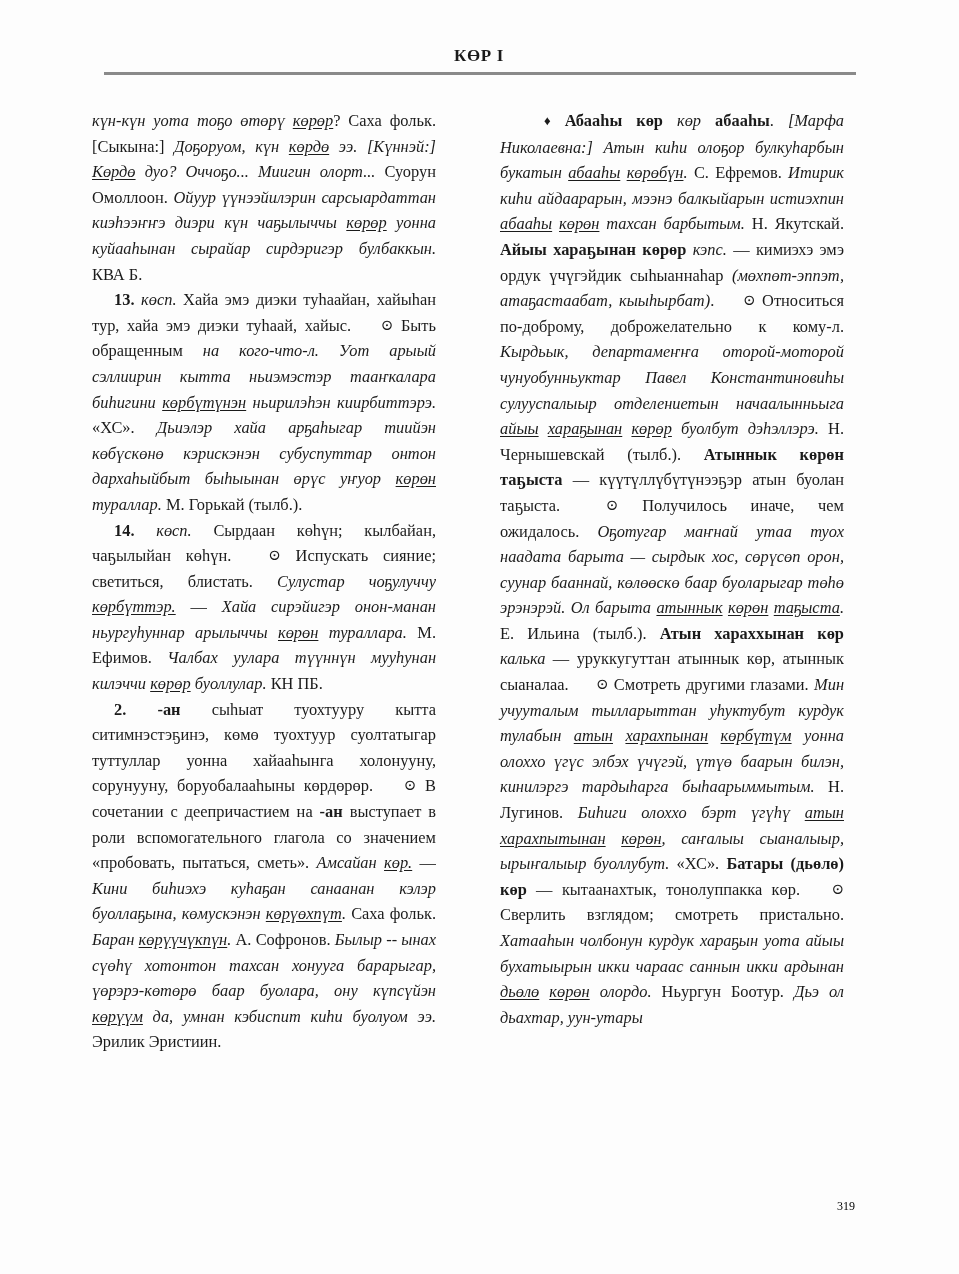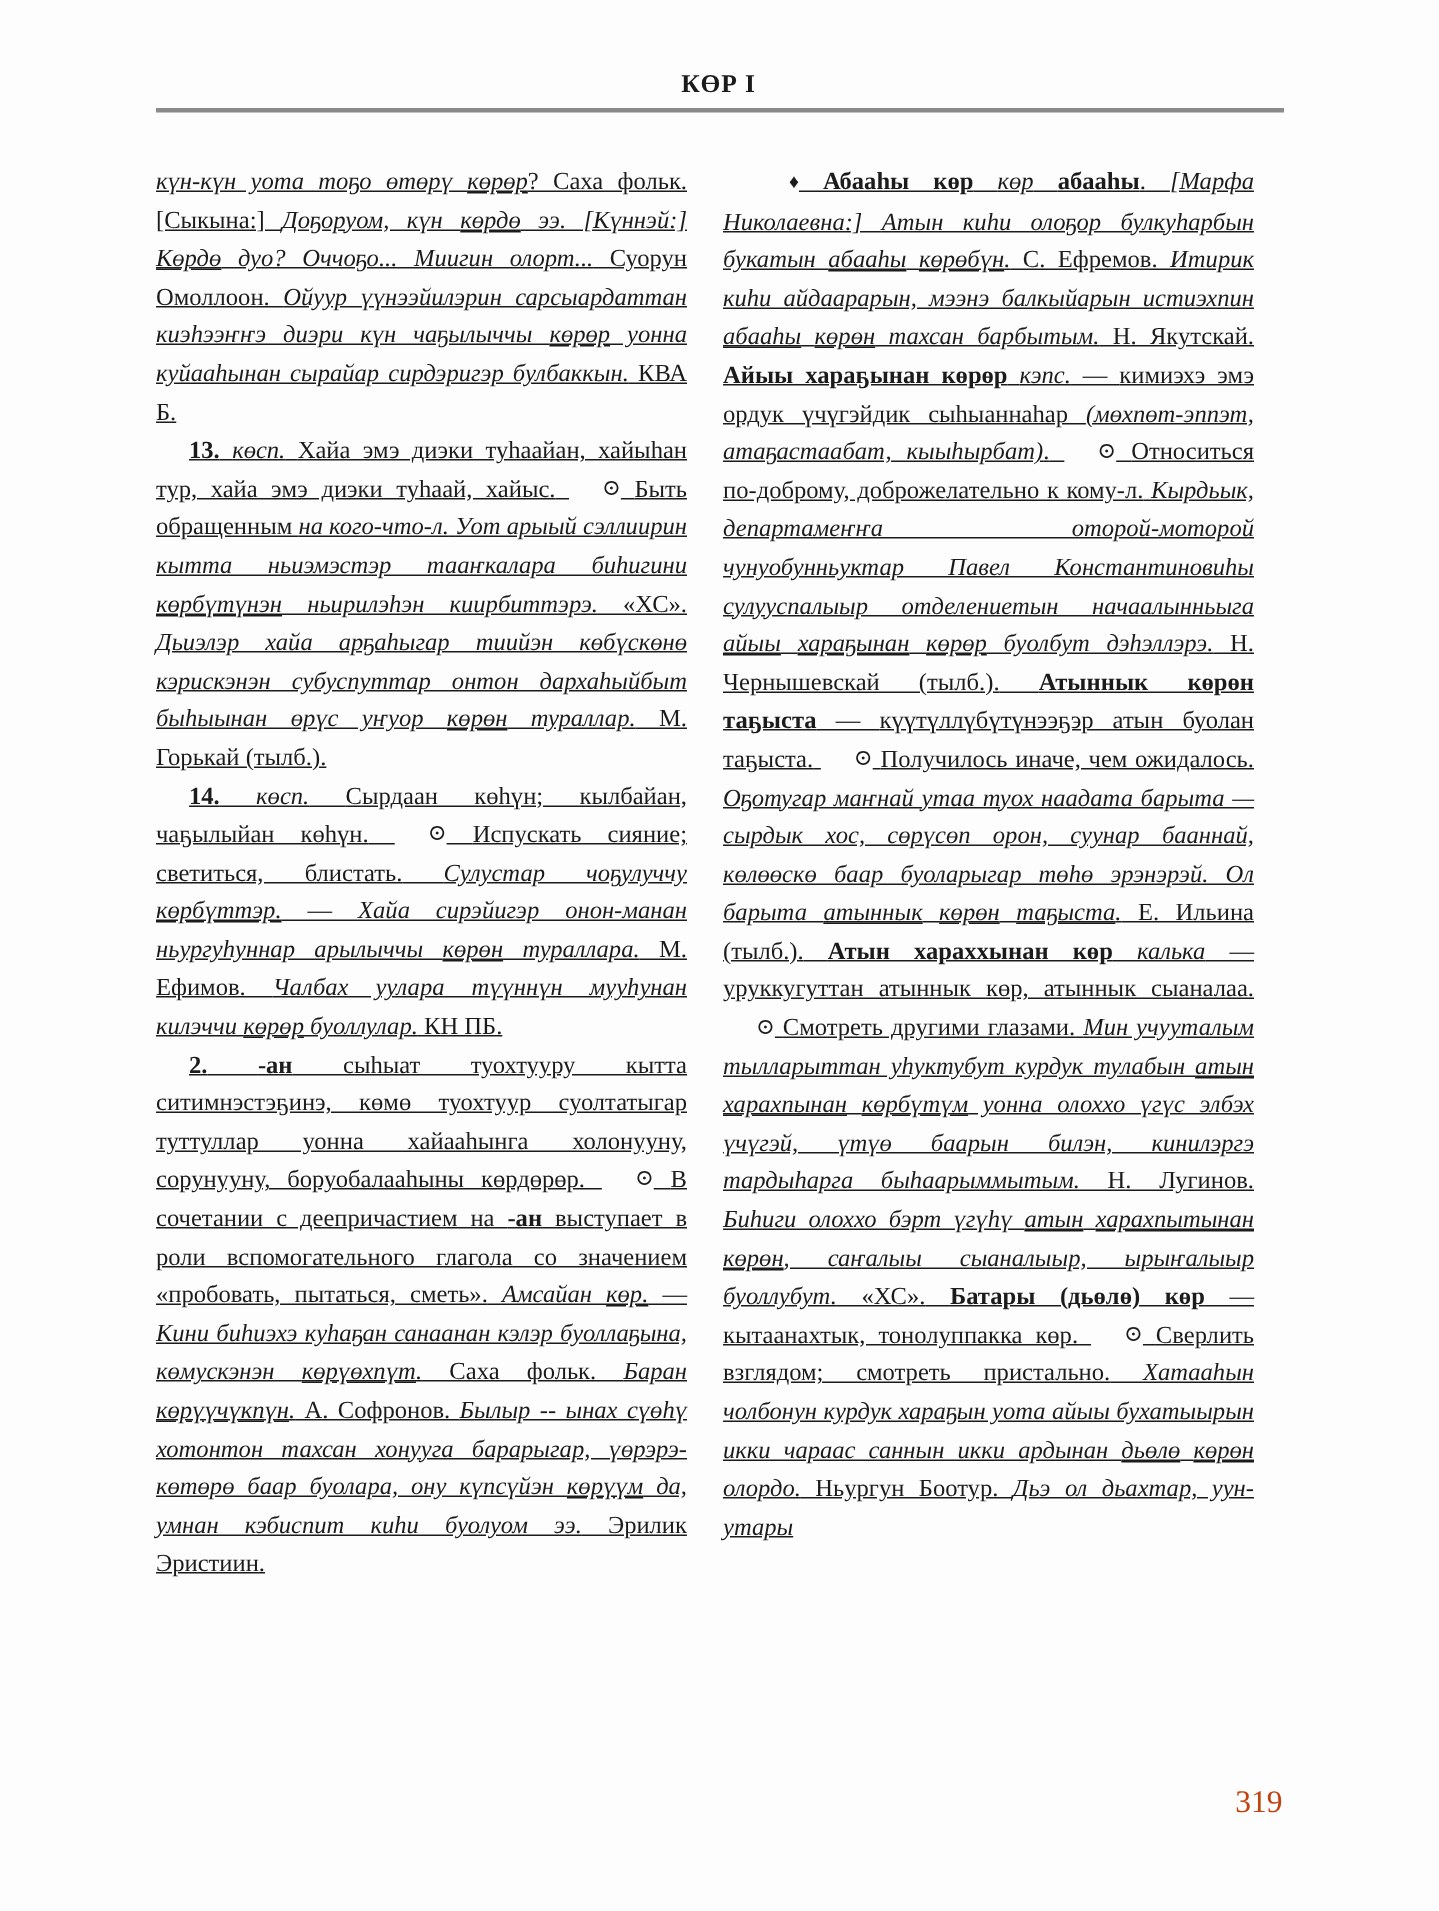--- a/index.html
+++ b/index.html
@@ -39,27 +39,26 @@
   .header-rule {
     margin-top: 6px;
     height: 3px;
     background: #8a8a8a;
     width: 100%;
   }
 
   
   .columns {
     position: absolute;
-    left: 104px;
+    left: 92px;
     top: 108px;
     width: 752px;
     height: 1060px;
     display: flex;
-    gap: 24px;
-    text-decoration: underline;
+    gap: 64px;
   }
   .col {
     width: 354px;
     font-size: 16.4px;
     line-height: 25.6px;
     text-align: justify;
     text-justify: inter-word;
     hyphens: manual;
   }
   .col p {
@@ -89,22 +88,22 @@
     font-weight: normal;
     font-size: 13px;
     transform: translateY(-1px);
   }
 
   
   .folio {
     position: absolute;
     right: 104px;
     bottom: 60px;
-    font-size: 21px;
-    color: #c2410c;
+    font-size: 12px;
+    color: #000000;
   }
 </style>
 </head>
 <body>
 
 <div class="page">
 
   <div class="header">
     <div class="header-title">КӨР I</div>
     <div class="header-rule"></div>

